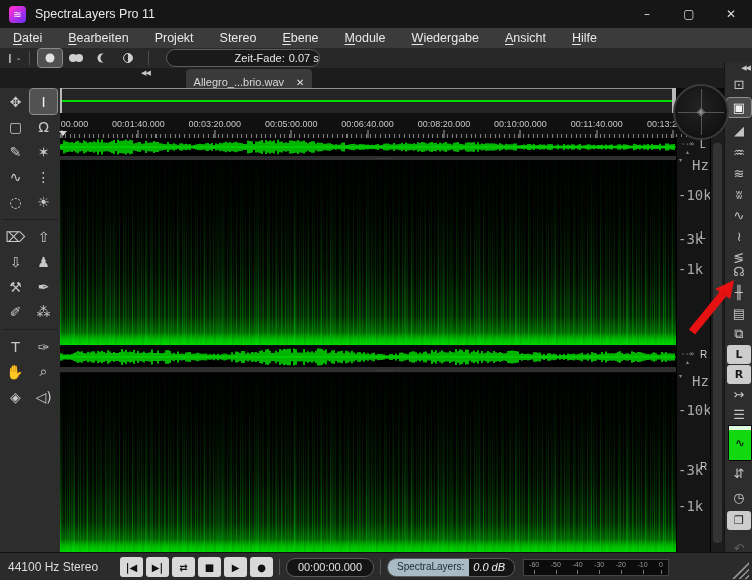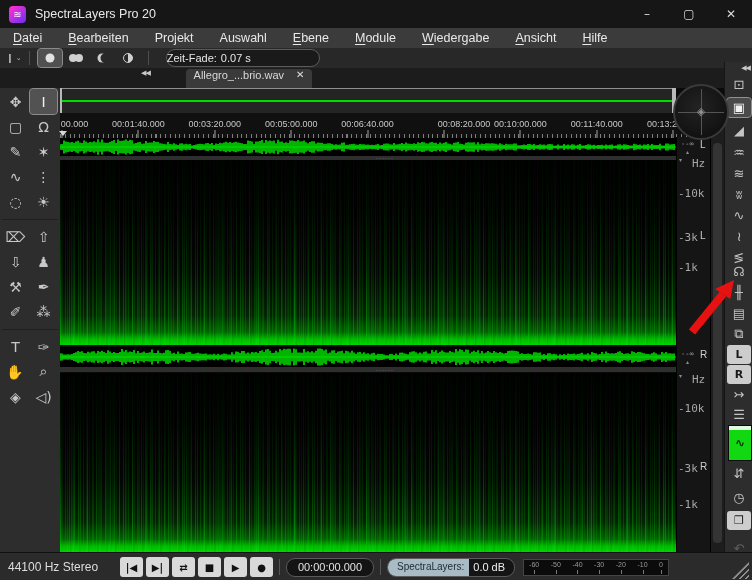--- a/index.html
+++ b/index.html
@@ -19,26 +19,26 @@
   .menu-item{padding:0 13px;height:20px;display:flex;align-items:center;}
   .menu-item u{text-decoration:underline;text-underline-offset:2px;}
   
   .toolopts{position:absolute;left:0;top:48px;width:752px;height:20px;background:#282828;display:flex;align-items:center;}
   .tool-dd{display:flex;align-items:center;color:#d8d8d8;margin-left:8px;font-size:13px;}
   .tool-dd .dd{font-size:7px;color:#bbb;margin-left:4px;}
   .vsep{width:1px;height:14px;background:#4d4d4d;margin:0 7px;}
   .modebtn{width:24px;height:18px;margin:0 1px;border-radius:3px;display:flex;align-items:center;justify-content:center;}
   .modebtn.active{background:#505050;outline:1px solid #8a8a8a;}
   .fadebox{margin-left:10px;width:152px;height:16px;border:1px solid #5a5a5a;border-radius:9px;background:#1a1a1a;
-           color:#e6e6e6;font-size:11px;display:flex;align-items:center;justify-content:flex-start;gap:4px;}
+           color:#e6e6e6;font-size:11px;display:flex;align-items:center;justify-content:flex-end;gap:4px;}
   
   .tabbar{position:absolute;left:0;top:68px;width:752px;height:20px;background:#1c1c1c;}
   .collapse-l{position:absolute;left:141px;top:1px;color:#c9c9c9;font-size:7px;letter-spacing:-1px;}
   .tab{position:absolute;left:186px;top:1px;width:126px;height:19px;background:#3a3a3a;border-radius:4px 4px 0 0;
-       color:#d8d8d8;font-size:11px;display:flex;align-items:flex-start;justify-content:center;gap:12px;}
+       color:#d8d8d8;font-size:11px;display:flex;align-items:flex-end;justify-content:center;gap:12px;}
   .tab .x{color:#e0e0e0;font-size:10px;}
   
   .leftrail{position:absolute;left:0;top:88px;width:60px;height:464px;background:#2d2d2d;border-right:1px solid #151515;
             display:grid;grid-template-columns:28px 28px;justify-content:center;align-content:start;padding-top:1px;}
   .toolbtn{width:27px;height:25px;display:flex;align-items:center;justify-content:center;color:#c8c8c8;font-size:14px;border-radius:3px;}
   .toolbtn.active{background:#525252;outline:1px solid #8d8d8d;color:#f0f0f0;}
   .raildiv{grid-column:1 / span 2;height:5px;border-bottom:1px solid #1f1f1f;margin-bottom:4px;}
   
   .overview{position:absolute;left:62px;top:88px;width:612px;height:24px;background:#242424;
             border-top:1px solid #8f8f8f;border-bottom:1px solid #8f8f8f;}
@@ -57,21 +57,21 @@
   .splitbar{position:absolute;left:60px;width:650px;height:4px;background:#2e2e2e;color:#aaa;font-size:6px;
             display:flex;align-items:center;justify-content:center;letter-spacing:1px;line-height:0;}
   .spectro{position:absolute;left:60px;width:616px;background-color:#040404;
     background-image:
       linear-gradient(to bottom,rgba(0,0,0,.93) 0%,rgba(0,0,0,.8) 25%,rgba(0,0,0,.45) 55%,rgba(0,0,0,0) 82%),
       repeating-linear-gradient(90deg,rgba(0,210,0,.30) 0 1px,rgba(0,70,0,.10) 1px 2px,rgba(0,150,0,.20) 2px 3px,rgba(0,0,0,0) 3px 5px,rgba(0,190,0,.24) 5px 6px,rgba(0,0,0,0) 6px 9px),
       repeating-linear-gradient(90deg,rgba(0,255,0,.12) 0 2px,rgba(0,0,0,0) 2px 7px,rgba(0,230,0,.16) 7px 8px,rgba(0,0,0,0) 8px 13px),
       repeating-linear-gradient(90deg,rgba(0,0,0,0) 0 11px,rgba(0,255,60,.10) 11px 14px,rgba(0,0,0,0) 14px 37px),
       linear-gradient(to top,#00d600 0px,#00b800 6px,rgba(0,160,0,.6) 13px,rgba(0,115,0,.28) 30px,rgba(0,75,0,.10) 70px,rgba(0,0,0,0) 125px);}
   .gutter{position:absolute;left:676px;top:137px;width:34px;height:415px;background:#151515;border-left:1px solid #000;}
-  .glabel{position:absolute;color:#a8a8a8;font-size:11px;font-family:"DejaVu Sans Mono","Liberation Mono",monospace;}
+  .glabel{position:absolute;color:#a8a8a8;font-size:14px;font-family:"DejaVu Sans Mono","Liberation Mono",monospace;}
   .chlabel{position:absolute;color:#cfcfcf;font-size:10px;}
   .tri{position:absolute;color:#8a8a8a;font-size:6px;}
   .scrollstrip{position:absolute;left:710px;top:113px;width:14px;height:439px;background:#1d1d1d;border-left:1px solid #000;}
   .scrollthumb{position:absolute;left:2px;top:30px;width:9px;height:400px;background:#343434;border-radius:4px;}
   
   .rightrail{position:absolute;left:724px;top:62px;width:28px;height:490px;background:#2d2d2d;border-left:1px solid #151515;}
   .collapse-r{position:absolute;right:3px;top:2px;color:#c9c9c9;font-size:7px;letter-spacing:-1px;}
   .rbtn{position:absolute;left:2px;width:24px;height:19px;display:flex;align-items:center;justify-content:center;
         color:#c4c4c4;font-size:13px;border-radius:3px;}
   .rbtn.active{background:#4a4a4a;outline:1px solid #909090;color:#f2f2f2;}
@@ -92,49 +92,49 @@
              display:flex;align-items:center;color:#ddd;font-size:12px;}
   .samplerate{margin-left:8px;width:104px;}
   .transport{display:flex;gap:3px;margin-left:8px;}
   .tbtn{width:23px;height:20px;background:#d9d9d9;border-radius:3px;display:flex;align-items:center;justify-content:center;
         color:#111;font-size:10px;font-weight:bold;}
   .sbsep{width:1px;height:16px;background:#555;margin:0 6px;}
   .timebox{width:86px;height:17px;background:#141414;border:1px solid #5a5a5a;border-radius:9px;color:#e2e2e2;
            font-size:11px;display:flex;align-items:center;justify-content:center;}
   .outpill{height:17px;background:#141414;border:1px solid #5a5a5a;border-radius:9px;display:flex;align-items:center;overflow:hidden;}
   .outlabel{background:#a9bcc6;color:#1c2a30;font-size:10px;padding:1px 5px 2px 9px;height:100%;display:flex;align-items:center;}
-  .outval{color:#efefef;font-size:11px;padding:0 9px 0 4px;}
+  .outval{color:#efefef;font-size:11px;padding:0 9px 0 4px;font-style:italic;}
   .meter{width:146px;height:17px;background:#0b0b0b;border:1px solid #454545;margin-left:8px;position:relative;
          display:flex;justify-content:space-between;align-items:flex-start;padding:1px 5px 0 5px;box-sizing:border-box;}
   .mtick{color:#9a9a9a;font-size:7px;position:relative;}
   .mtick:after{content:"";position:absolute;left:50%;top:9px;width:1px;height:4px;background:#777;}
   .grip{position:absolute;right:3px;bottom:2px;width:17px;height:17px;
         background:repeating-linear-gradient(135deg,transparent 0 3px,#8e8e8e 3px 4.5px);
         clip-path:polygon(100% 0,100% 100%,0 100%);}
 </style>
 </head>
 <body>
 
 <div id="app">
 
   <div class="titlebar">
     <div class="logo g">≋</div>
-    <div class="apptitle">SpectraLayers Pro 20</div>
+    <div class="apptitle">SpectraLayers Pro 11</div>
     <div class="winbtns">
       <div class="winbtn g">–</div>
       <div class="winbtn g">▢</div>
       <div class="winbtn g">✕</div>
     </div>
   </div>
 
   <div class="menubar" id="menubar">
       <span class="menu-item"><u>D</u>atei</span>
       <span class="menu-item"><u>B</u>earbeiten</span>
       <span class="menu-item">Projekt</span>
-      <span class="menu-item">Auswahl</span>
+      <span class="menu-item">Stereo</span>
       <span class="menu-item"><u>E</u>bene</span>
       <span class="menu-item"><u>M</u>odule</span>
       <span class="menu-item"><u>W</u>iedergabe</span>
       <span class="menu-item"><u>A</u>nsicht</span>
       <span class="menu-item"><u>H</u>ilfe</span>
     </div>
 
   <div class="toolopts">
     <div class="tool-dd">
       <span class="g">I</span>
@@ -213,21 +213,21 @@
   <div class="ovcap" style="left:672px"></div>
 
   <div class="ruler" id="ruler">
     <div class="ticks-minor"></div>
     <div class="ticks-major"></div>
   <span class="tlabel" style="left: 2px;">00:00:00.000</span>
       <span class="tlabel" style="left: 78.4px;">00:01:40.000</span>
       <span class="tlabel" style="left: 154.8px;">00:03:20.000</span>
       <span class="tlabel" style="left: 231.2px;">00:05:00.000</span>
       <span class="tlabel" style="left: 307.6px;">00:06:40.000</span>
-      <span class="tlabel" style="left: 404px;">00:08:20.000</span>
+      <span class="tlabel" style="left: 384px;">00:08:20.000</span>
       <span class="tlabel" style="left: 460.4px;">00:10:00.000</span>
       <span class="tlabel" style="left: 536.8px;">00:11:40.000</span>
       <span class="tlabel" style="left: 613.2px;">00:13:20.000</span>
     </div>
   <div class="playhead"></div>
 
   <div class="wavebox" style="top:138px;width:616px;height:18px">
     <svg id="waveL" width="616" height="18">
         <path d="M0 6.2L0 11.8M2 5.9L2 12.1M4 2.6L4 15.4M6 3.5L6 14.5M8 4.0L8 14.0M10 4.4L10 13.6M12 4.1L12 13.9M14 4.9L14 13.1M16 3.6L16 14.4M18 2.8L18 15.2M20 4.6L20 13.4M22 5.0L22 13.0M24 2.4L24 15.6M26 3.4L26 14.6M28 4.7L28 13.3M30 3.9L30 14.1M32 4.2L32 13.8M34 3.2L34 14.8M36 4.2L36 13.8M38 1.2L38 16.8M40 4.3L40 13.7M42 1.6L42 16.4M44 4.6L44 13.4M46 4.8L46 13.2M48 4.7L48 13.3M50 4.1L50 13.9M52 3.0L52 15.0M54 2.1L54 15.9M56 5.1L56 12.9M58 1.5L58 16.5M60 3.1L60 14.9M62 2.8L62 15.2M64 2.6L64 15.4M66 1.4L66 16.6M68 2.9L68 15.1M70 1.8L70 16.2M72 2.2L72 15.8M74 5.5L74 12.5M76 5.0L76 13.0M78 4.3L78 13.7M80 4.1L80 13.9M82 5.8L82 12.2M84 5.6L84 12.4M86 3.1L86 14.9M88 4.7L88 13.3M90 4.5L90 13.5M92 4.5L92 13.5M94 2.9L94 15.1M96 3.9L96 14.1M98 4.1L98 13.9M100 5.3L100 12.7M102 5.4L102 12.6M104 6.1L104 11.9M106 6.2L106 11.8M108 4.1L108 13.9M110 5.9L110 12.1M112 6.3L112 11.7M114 5.3L114 12.7M116 6.2L116 11.8M118 7.0L118 11.0M120 5.6L120 12.4M122 5.2L122 12.8M124 6.2L124 11.8M126 5.8L126 12.2M128 6.2L128 11.8M130 5.9L130 12.1M132 7.4L132 10.6M134 6.9L134 11.1M136 6.6L136 11.4M138 6.1L138 11.9M140 5.8L140 12.2M142 5.9L142 12.1M144 6.2L144 11.8M146 5.3L146 12.7M148 5.1L148 12.9M150 5.9L150 12.1M152 5.1L152 12.9M154 7.0L154 11.0M156 5.6L156 12.4M158 6.0L158 12.0M160 4.8L160 13.2M162 5.2L162 12.8M164 4.5L164 13.5M166 3.7L166 14.3M168 4.8L168 13.2M170 3.9L170 14.1M172 5.0L172 13.0M174 4.3L174 13.7M176 3.8L176 14.2M178 4.4L178 13.6M180 5.1L180 12.9M182 5.3L182 12.7M184 6.1L184 11.9M186 6.0L186 12.0M188 2.6L188 15.4M190 2.9L190 15.1M192 3.6L192 14.4M194 5.9L194 12.1M196 3.5L196 14.5M198 3.6L198 14.4M200 3.0L200 15.0M202 1.9L202 16.1M204 4.7L204 13.3M206 1.9L206 16.1M208 3.2L208 14.8M210 2.6L210 15.4M212 3.3L212 14.7M214 2.4L214 15.6M216 5.2L216 12.8M218 1.8L218 16.2M220 3.7L220 14.3M222 3.5L222 14.5M224 5.1L224 12.9M226 4.2L226 13.8M228 5.0L228 13.0M230 2.6L230 15.4M232 2.5L232 15.5M234 3.0L234 15.0M236 3.3L236 14.7M238 2.1L238 15.9M240 3.6L240 14.4M242 3.2L242 14.8M244 2.5L244 15.5M246 4.2L246 13.8M248 5.2L248 12.8M250 4.0L250 14.0M252 3.3L252 14.7M254 3.2L254 14.8M256 5.6L256 12.4M258 4.4L258 13.6M260 4.8L260 13.2M262 4.7L262 13.3M264 5.8L264 12.2M266 5.7L266 12.3M268 5.2L268 12.8M270 5.2L270 12.8M272 6.1L272 11.9M274 6.7L274 11.3M276 6.3L276 11.7M278 6.7L278 11.3M280 6.6L280 11.4M282 4.7L282 13.3M284 4.6L284 13.4M286 6.9L286 11.1M288 6.7L288 11.3M290 6.3L290 11.7M292 6.1L292 11.9M294 5.8L294 12.2M296 6.6L296 11.4M298 6.7L298 11.3M300 6.0L300 12.0M302 6.2L302 11.8M304 6.2L304 11.8M306 6.8L306 11.2M308 6.4L308 11.6M310 7.1L310 10.9M312 6.7L312 11.3M314 7.1L314 10.9M316 6.6L316 11.4M318 6.1L318 11.9M320 7.3L320 10.7M322 6.9L322 11.1M324 5.7L324 12.3M326 5.6L326 12.4M328 5.6L328 12.4M330 6.3L330 11.7M332 6.4L332 11.6M334 5.0L334 13.0M336 6.5L336 11.5M338 6.2L338 11.8M340 5.8L340 12.2M342 4.9L342 13.1M344 5.9L344 12.1M346 4.4L346 13.6M348 5.4L348 12.6M350 5.7L350 12.3M352 5.9L352 12.1M354 5.3L354 12.7M356 5.9L356 12.1M358 4.3L358 13.7M360 5.1L360 12.9M362 3.9L362 14.1M364 4.3L364 13.7M366 5.2L366 12.8M368 5.4L368 12.6M370 4.6L370 13.4M372 3.9L372 14.1M374 5.0L374 13.0M376 4.7L376 13.3M378 6.1L378 11.9M380 4.6L380 13.4M382 5.5L382 12.5M384 4.8L384 13.2M386 4.1L386 13.9M388 5.5L388 12.5M390 5.8L390 12.2M392 6.4L392 11.6M394 4.7L394 13.3M396 4.6L396 13.4M398 3.9L398 14.1M400 5.8L400 12.2M402 6.0L402 12.0M404 6.5L404 11.5M406 4.7L406 13.3M408 4.2L408 13.8M410 4.6L410 13.4M412 4.6L412 13.4M414 4.3L414 13.7M416 6.3L416 11.7M418 4.3L418 13.7M420 6.2L420 11.8M422 5.6L422 12.4M424 6.0L424 12.0M426 5.2L426 12.8M428 5.2L428 12.8M430 5.5L430 12.5M432 5.3L432 12.7M434 5.6L434 12.4M436 5.8L436 12.2M438 6.5L438 11.5M440 5.3L440 12.7M442 6.2L442 11.8M444 6.9L444 11.1M446 5.7L446 12.3M448 6.3L448 11.7M450 6.2L450 11.8M452 6.3L452 11.7M454 5.6L454 12.4M456 5.6L456 12.4M458 7.2L458 10.8M460 7.3L460 10.7M462 7.0L462 11.0M464 6.6L464 11.4M466 6.9L466 11.1M468 6.0L468 12.0M470 6.1L470 11.9M472 6.7L472 11.3M474 6.1L474 11.9M476 7.2L476 10.8M478 6.9L478 11.1M480 6.2L480 11.8M482 6.7L482 11.3M484 6.5L484 11.5M486 7.2L486 10.8M488 6.3L488 11.7M490 6.1L490 11.9M492 6.3L492 11.7M494 7.7L494 10.3M496 7.4L496 10.6M498 6.4L498 11.6M500 7.5L500 10.5M502 7.5L502 10.5M504 6.1L504 11.9M506 7.2L506 10.8M508 6.6L508 11.4M510 7.2L510 10.8M512 6.2L512 11.8M514 6.4L514 11.6M516 7.5L516 10.5M518 6.8L518 11.2M520 5.9L520 12.1M522 7.5L522 10.5M524 7.5L524 10.5M526 7.0L526 11.0M528 6.3L528 11.7M530 6.5L530 11.5M532 7.2L532 10.8M534 6.8L534 11.2M536 7.5L536 10.5M538 6.9L538 11.1M540 7.0L540 11.0M542 6.8L542 11.2M544 7.4L544 10.6M546 6.5L546 11.5M548 7.2L548 10.8M550 6.7L550 11.3M552 6.4L552 11.6M554 7.7L554 10.3M556 7.4L556 10.6M558 6.5L558 11.5M560 6.2L560 11.8M562 7.2L562 10.8M564 6.3L564 11.7M566 6.6L566 11.4M568 7.1L568 10.9M570 7.4L570 10.6M572 7.4L572 10.6M574 5.8L574 12.2M576 6.3L576 11.7M578 7.1L578 10.9M580 6.6L580 11.4M582 7.4L582 10.6M584 6.6L584 11.4M586 6.7L586 11.3M588 6.0L588 12.0M590 7.2L590 10.8M592 6.1L592 11.9M594 7.1L594 10.9M596 7.0L596 11.0M598 7.0L598 11.0M600 5.7L600 12.3M602 7.4L602 10.6M604 7.4L604 10.6M606 5.6L606 12.4M608 5.6L608 12.4M610 6.5L610 11.5M612 6.3L612 11.7M614 6.0L614 12.0" stroke="#00b400" stroke-width="2"></path>
         <line x1="0" x2="616" y1="9" y2="9" stroke="#00e000" stroke-width="1"></line>

